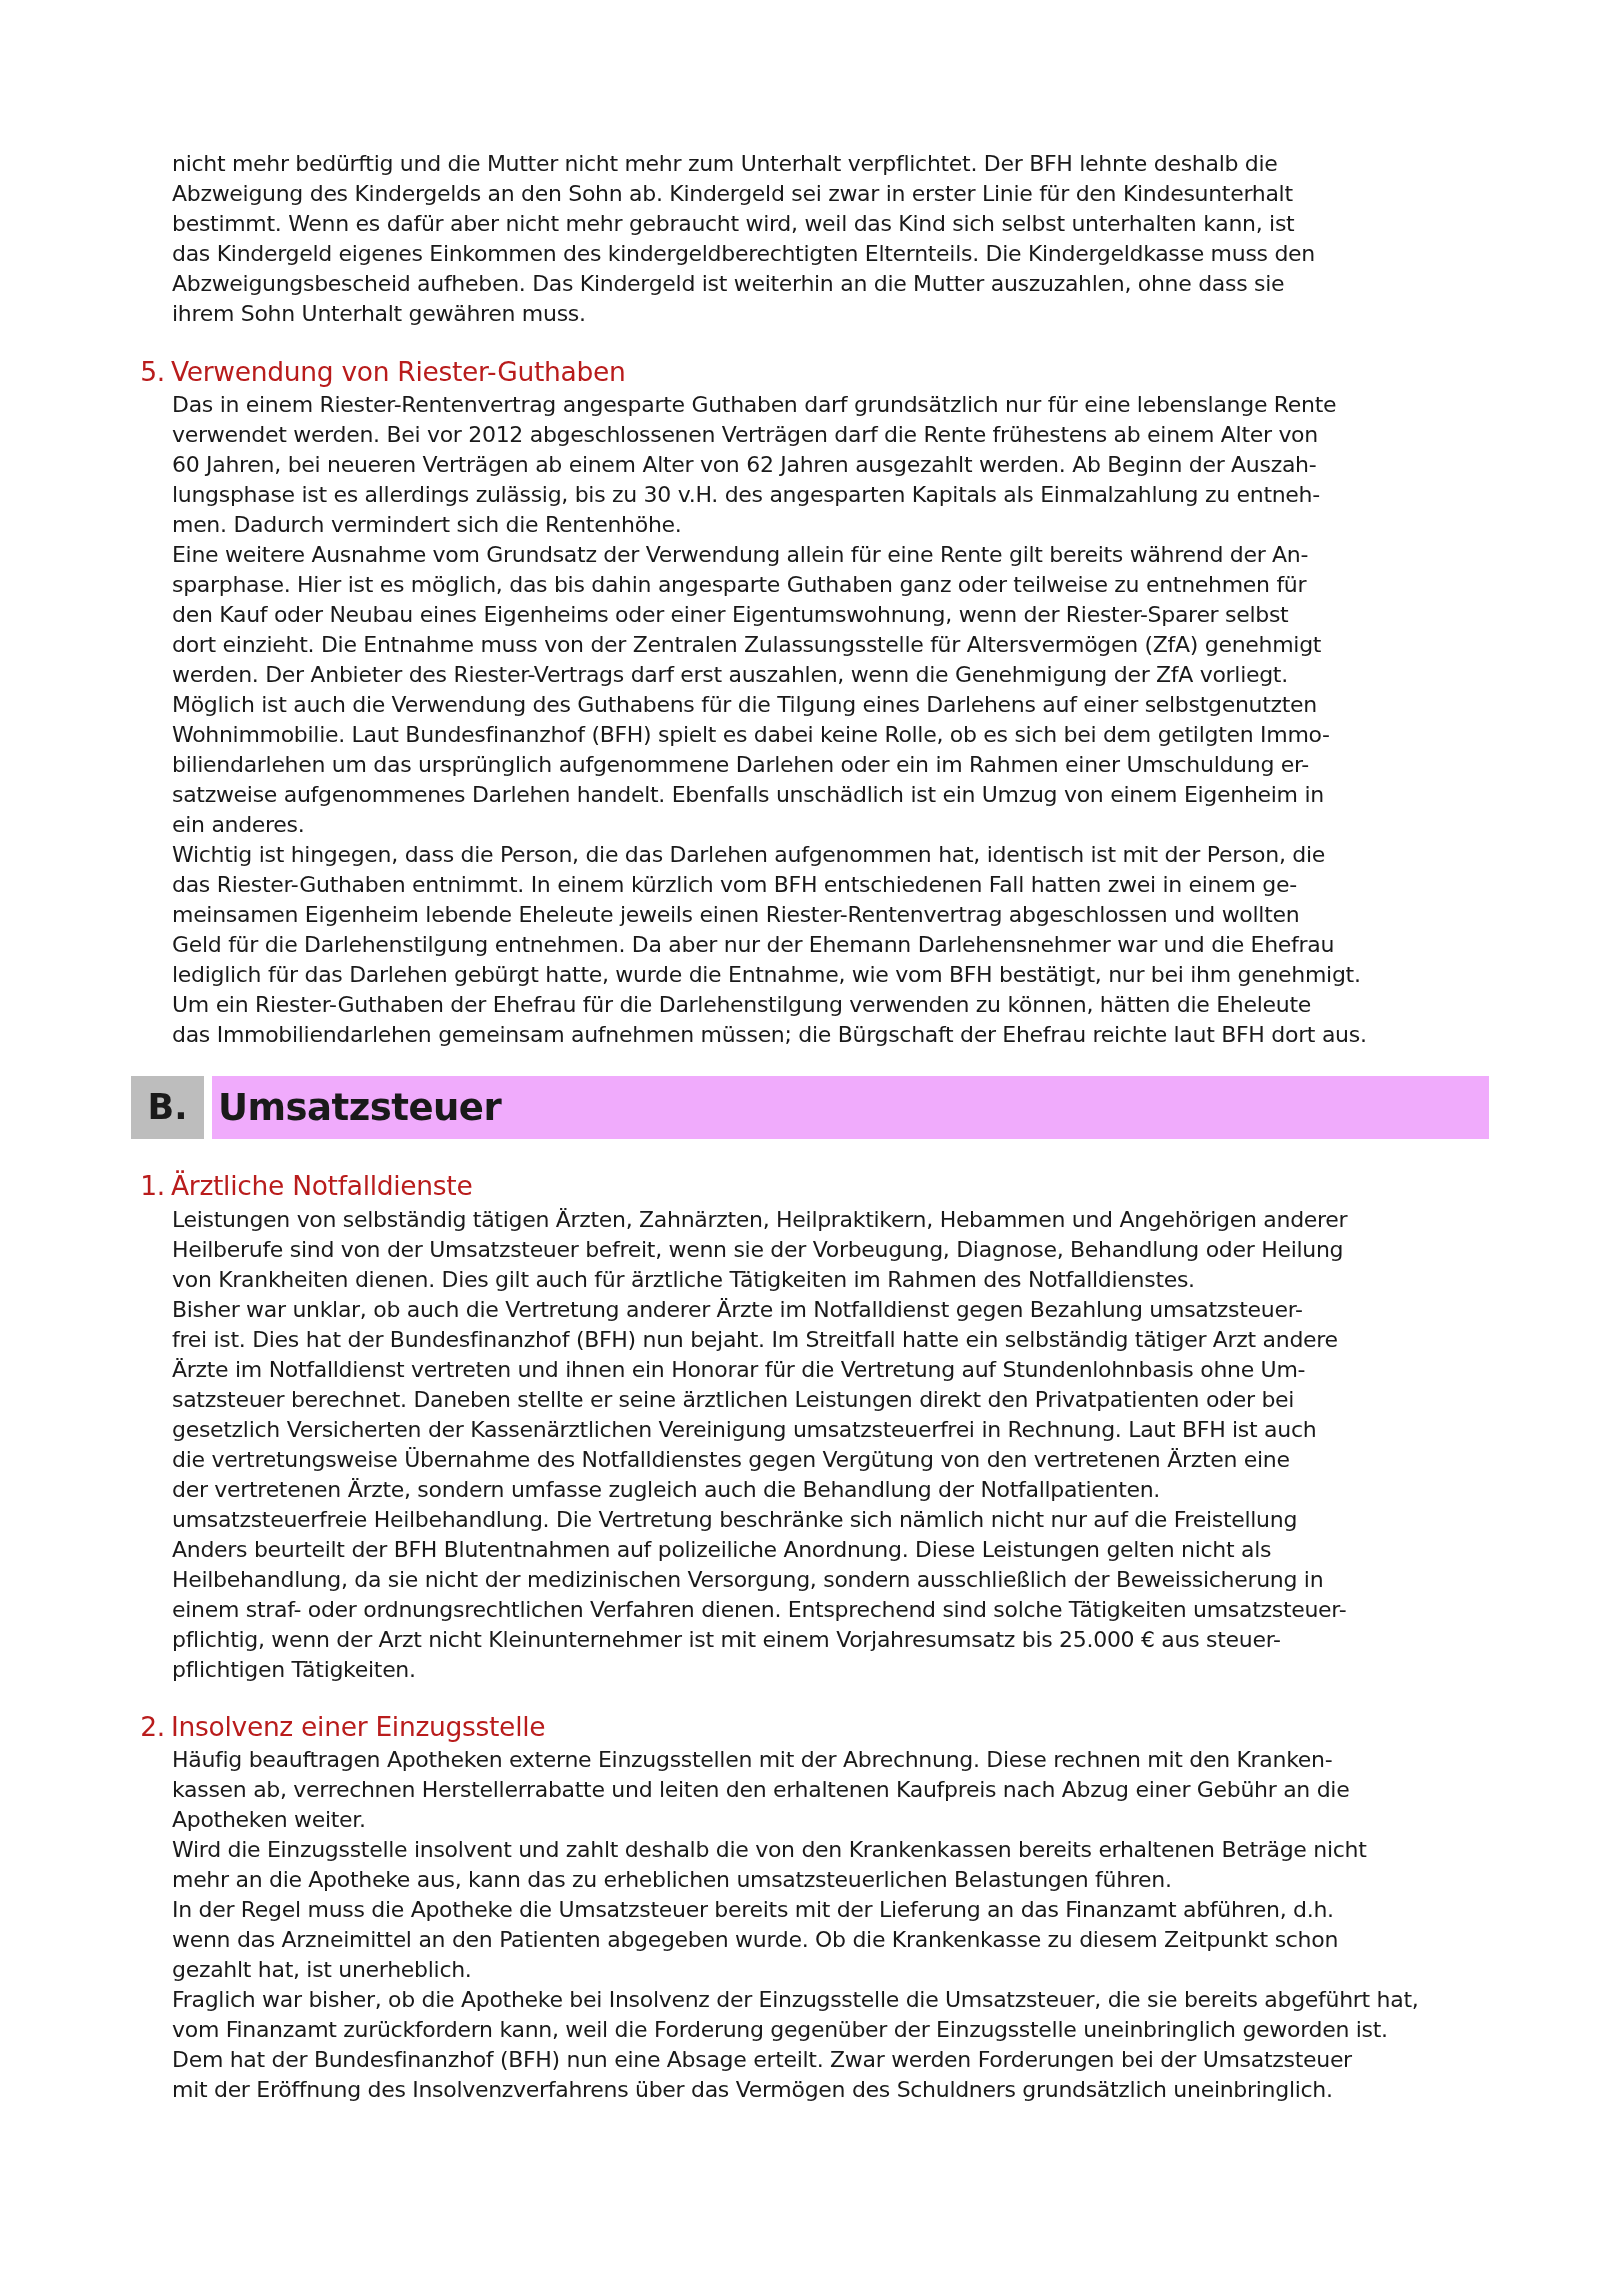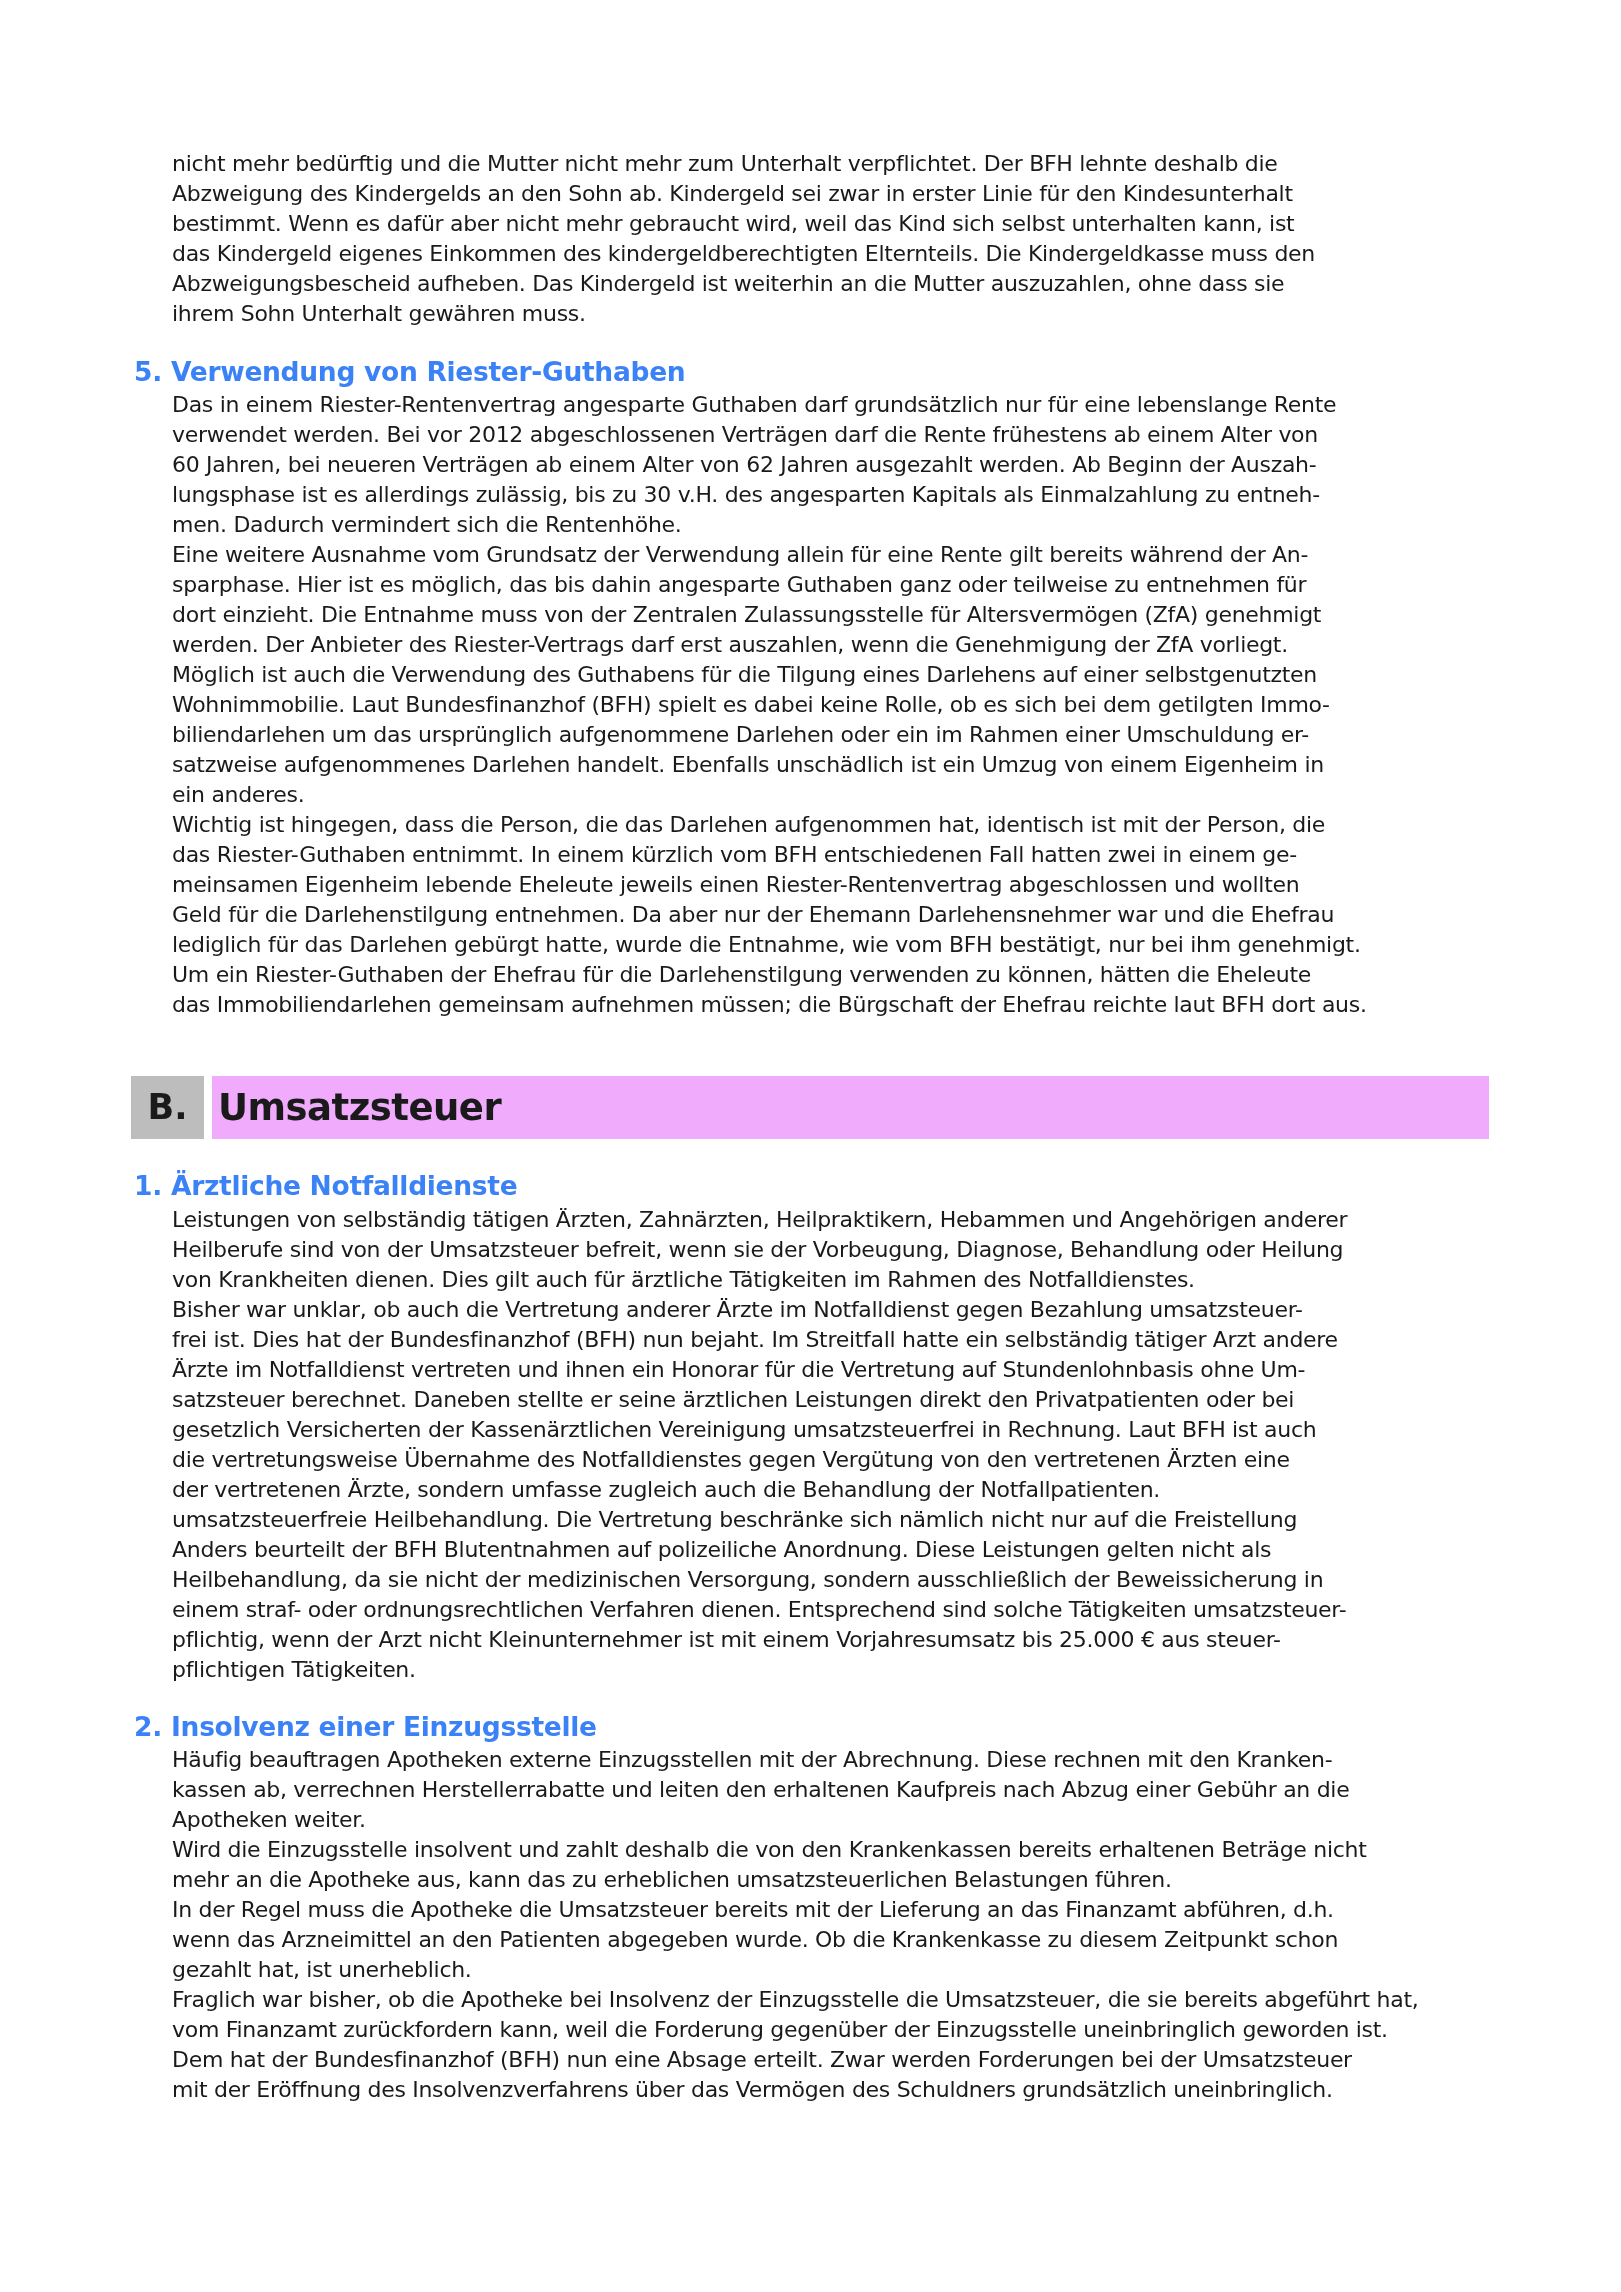--- a/index.html
+++ b/index.html
@@ -32,25 +32,26 @@
     font-size: 22px;
     line-height: 30px;
     height: 30px;
     white-space: nowrap;
     letter-spacing: -0.3px;
   }
   .heading {
     position: absolute;
     left: 134px;
     font-size: 26.5px;
-    font-weight: bold;
+    font-weight: normal;
     line-height: 33px;
     white-space: nowrap;
     letter-spacing: -0.3px;
-    color: #3b82f6;
+    color: #b91c1c;
+    text-align: center;
   }
   .heading .num {
     display: inline-block;
     width: 37px;
   }
   .section-bar {
     position: absolute;
     top: 1076px;
     left: 131px;
     width: 1358px;
@@ -103,20 +104,21 @@
   </div>
 
   <div class="block" style="top:390px;">
     <span class="line">Das in einem Riester-Rentenvertrag angesparte Guthaben darf grundsätzlich nur für eine lebenslange Rente</span>
     <span class="line">verwendet werden. Bei vor 2012 abgeschlossenen Verträgen darf die Rente frühestens ab einem Alter von</span>
     <span class="line">60 Jahren, bei neueren Verträgen ab einem Alter von 62 Jahren ausgezahlt werden. Ab Beginn der Auszah-</span>
     <span class="line">lungsphase ist es allerdings zulässig, bis zu 30 v.H. des angesparten Kapitals als Einmalzahlung zu entneh-</span>
     <span class="line">men. Dadurch vermindert sich die Rentenhöhe.</span>
     <span class="line">Eine weitere Ausnahme vom Grundsatz der Verwendung allein für eine Rente gilt bereits während der An-</span>
     <span class="line">sparphase. Hier ist es möglich, das bis dahin angesparte Guthaben ganz oder teilweise zu entnehmen für</span>
+    <span class="line">den Kauf oder Neubau eines Eigenheims oder einer Eigentumswohnung, wenn der Riester-Sparer selbst</span>
     <span class="line">dort einzieht. Die Entnahme muss von der Zentralen Zulassungsstelle für Altersvermögen (ZfA) genehmigt</span>
     <span class="line">werden. Der Anbieter des Riester-Vertrags darf erst auszahlen, wenn die Genehmigung der ZfA vorliegt.</span>
     <span class="line">Möglich ist auch die Verwendung des Guthabens für die Tilgung eines Darlehens auf einer selbstgenutzten</span>
     <span class="line">Wohnimmobilie. Laut Bundesfinanzhof (BFH) spielt es dabei keine Rolle, ob es sich bei dem getilgten Immo-</span>
     <span class="line">biliendarlehen um das ursprünglich aufgenommene Darlehen oder ein im Rahmen einer Umschuldung er-</span>
     <span class="line">satzweise aufgenommenes Darlehen handelt. Ebenfalls unschädlich ist ein Umzug von einem Eigenheim in</span>
     <span class="line">ein anderes.</span>
     <span class="line">Wichtig ist hingegen, dass die Person, die das Darlehen aufgenommen hat, identisch ist mit der Person, die</span>
     <span class="line">das Riester-Guthaben entnimmt. In einem kürzlich vom BFH entschiedenen Fall hatten zwei in einem ge-</span>
     <span class="line">meinsamen Eigenheim lebende Eheleute jeweils einen Riester-Rentenvertrag abgeschlossen und wollten</span>

